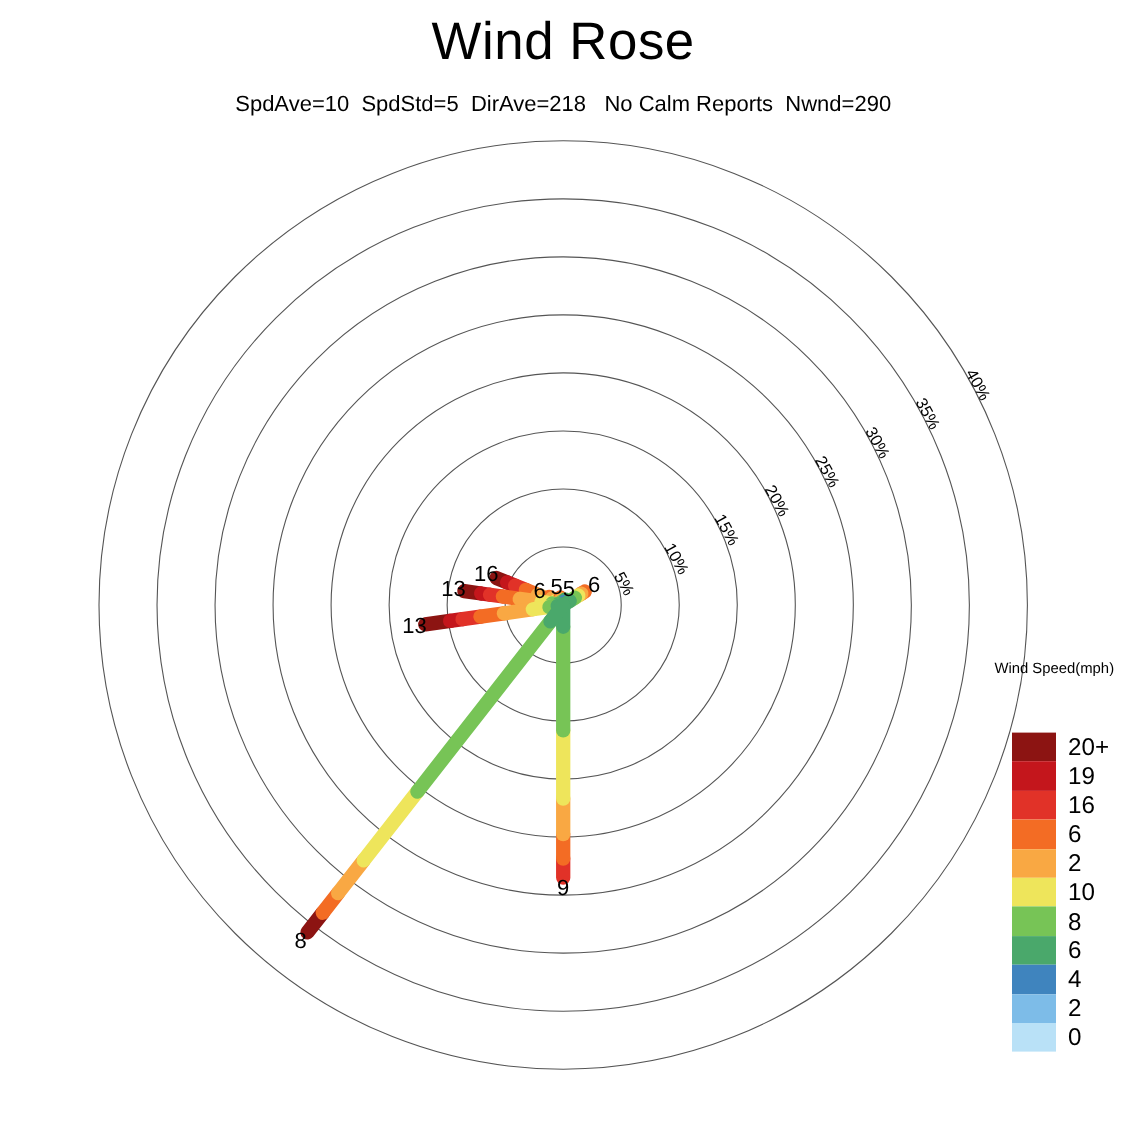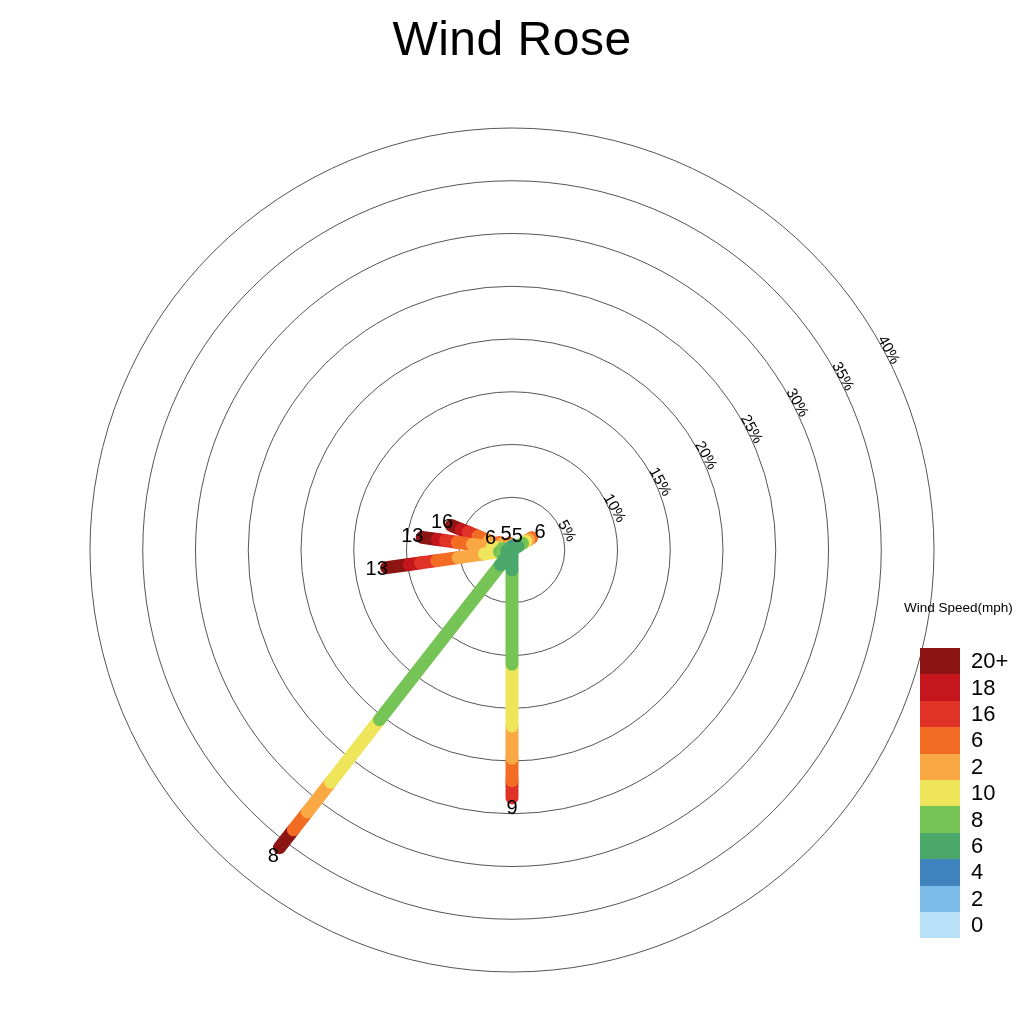--- a/index.html
+++ b/index.html
@@ -43,21 +43,21 @@
   
   .legend{
     position:absolute;
     left:900px;top:600px;
     width:124px;
   }
   .legend-title{
     font-size:13.5px;
     white-space:nowrap;
     margin-left:4px;
-    margin-bottom:33px;
+    margin-bottom:51px;
   }
   .legend-body{position:relative;margin-left:20px;}
   .legend-row{
     display:flex;align-items:center;
     height:26.4px;
   }
   .legend-swatch{
     width:40px;height:26.4px;flex:0 0 auto;
   }
   .legend-label{
@@ -66,20 +66,21 @@
     line-height:1;
     white-space:nowrap;
   }
 </style>
 </head>
 <body>
 
 <div id="root">
 
   <div class="title">Wind Rose</div>
+  <div class="subtitle">SpdAve=10  SpdStd=5  DirAve=218   No Calm Reports  Nwnd=290</div>
 
   <svg id="plot" viewBox="0 0 1024 1024">
     <g id="grid-circles">
         <circle cx="512" cy="550" r="52.75" fill="none" stroke="#555" stroke-width="1"></circle>
         <circle cx="512" cy="550" r="105.5" fill="none" stroke="#555" stroke-width="1"></circle>
         <circle cx="512" cy="550" r="158.25" fill="none" stroke="#555" stroke-width="1"></circle>
         <circle cx="512" cy="550" r="211" fill="none" stroke="#555" stroke-width="1"></circle>
         <circle cx="512" cy="550" r="263.75" fill="none" stroke="#555" stroke-width="1"></circle>
         <circle cx="512" cy="550" r="316.5" fill="none" stroke="#555" stroke-width="1"></circle>
         <circle cx="512" cy="550" r="369.25" fill="none" stroke="#555" stroke-width="1"></circle>
@@ -162,21 +163,21 @@
 
   <div class="legend">
     <div class="legend-title">Wind Speed(mph)</div>
     <div class="legend-body" id="legend-body">
         <div class="legend-row">
           <div class="legend-swatch" style="background: rgb(140, 20, 18);"></div>
           <div class="legend-label">20+</div>
         </div>
         <div class="legend-row">
           <div class="legend-swatch" style="background: rgb(196, 22, 28);"></div>
-          <div class="legend-label">18</div>
+          <div class="legend-label">19</div>
         </div>
         <div class="legend-row">
           <div class="legend-swatch" style="background: rgb(225, 50, 40);"></div>
           <div class="legend-label">16</div>
         </div>
         <div class="legend-row">
           <div class="legend-swatch" style="background: rgb(243, 108, 36);"></div>
           <div class="legend-label">6</div>
         </div>
         <div class="legend-row">

